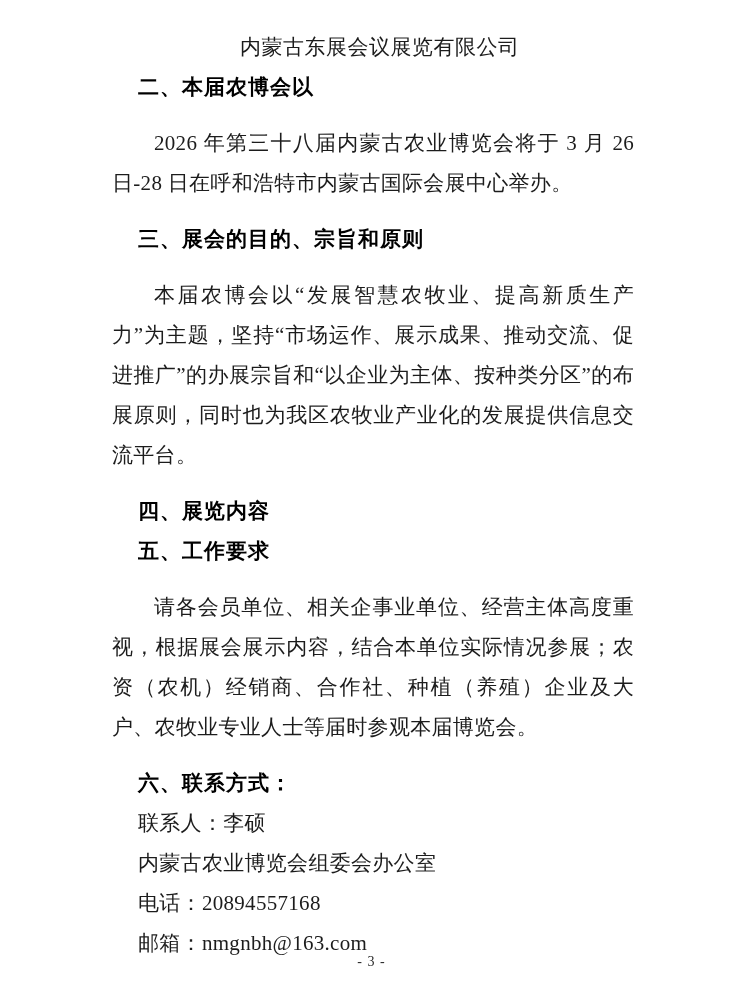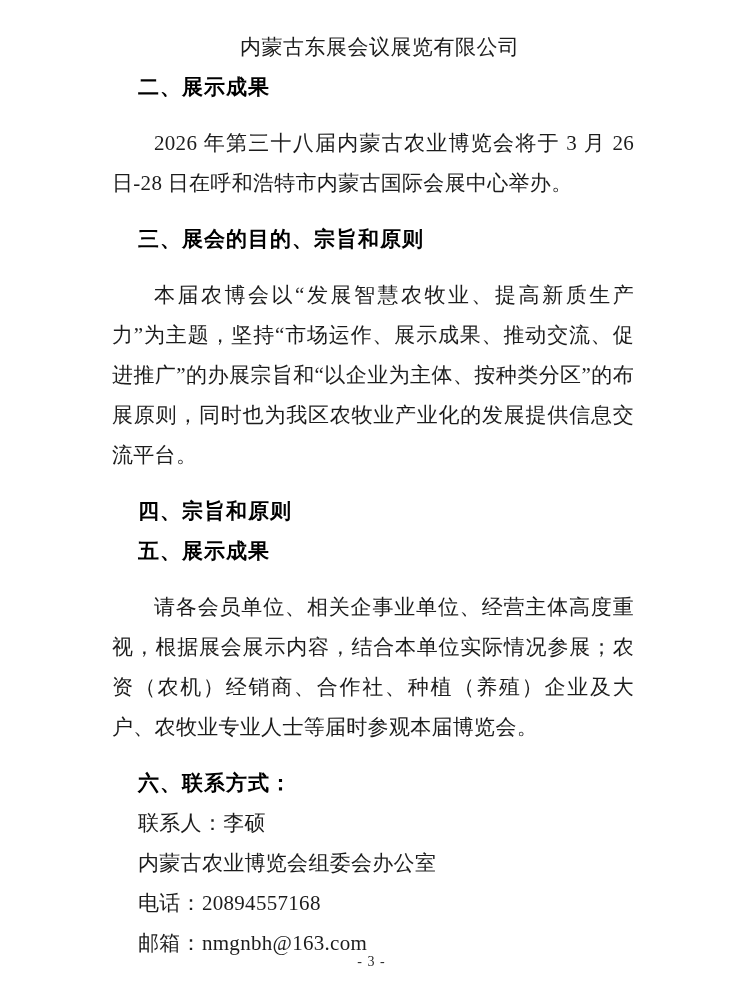--- a/index.html
+++ b/index.html
@@ -65,29 +65,29 @@
   }
 </style>
 </head>
 <body>
 
 <div class="page">
   <div class="content">
 
     <p class="company-line">内蒙古东展会议展览有限公司</p>
 
-    <h2 class="sec-heading">二、展示成果</h2>
+    <h2 class="sec-heading">二、本届农博会以</h2>
     <p class="para">2026 年第三十八届内蒙古农业博览会将于 3 月 26 日-28 日在呼和浩特市内蒙古国际会展中心举办。</p>
 
     <h2 class="sec-heading">三、展会的目的、宗旨和原则</h2>
     <p class="para">本届农博会以“发展智慧农牧业、提高新质生产力”为主题，坚持“市场运作、展示成果、推动交流、促进推广”的办展宗旨和“以企业为主体、按种类分区”的布展原则，同时也为我区农牧业产业化的发展提供信息交流平台。</p>
 
-    <h2 class="sec-heading">四、宗旨和原则</h2>
+    <h2 class="sec-heading">四、展览内容</h2>
 
-    <h2 class="sec-heading">五、展示成果</h2>
+    <h2 class="sec-heading">五、工作要求</h2>
     <p class="para">请各会员单位、相关企事业单位、经营主体高度重视，根据展会展示内容，结合本单位实际情况参展；农资（农机）经销商、合作社、种植（养殖）企业及大户、农牧业专业人士等届时参观本届博览会。</p>
 
     <h2 class="sec-heading">六、联系方式：</h2>
     <p class="contact-line">联系人：李硕</p>
     <p class="contact-line">内蒙古农业博览会组委会办公室</p>
     <p class="contact-line">电话：20894557168</p>
     <p class="contact-line">邮箱：nmgnbh@163.com</p>
 
   </div>
 

